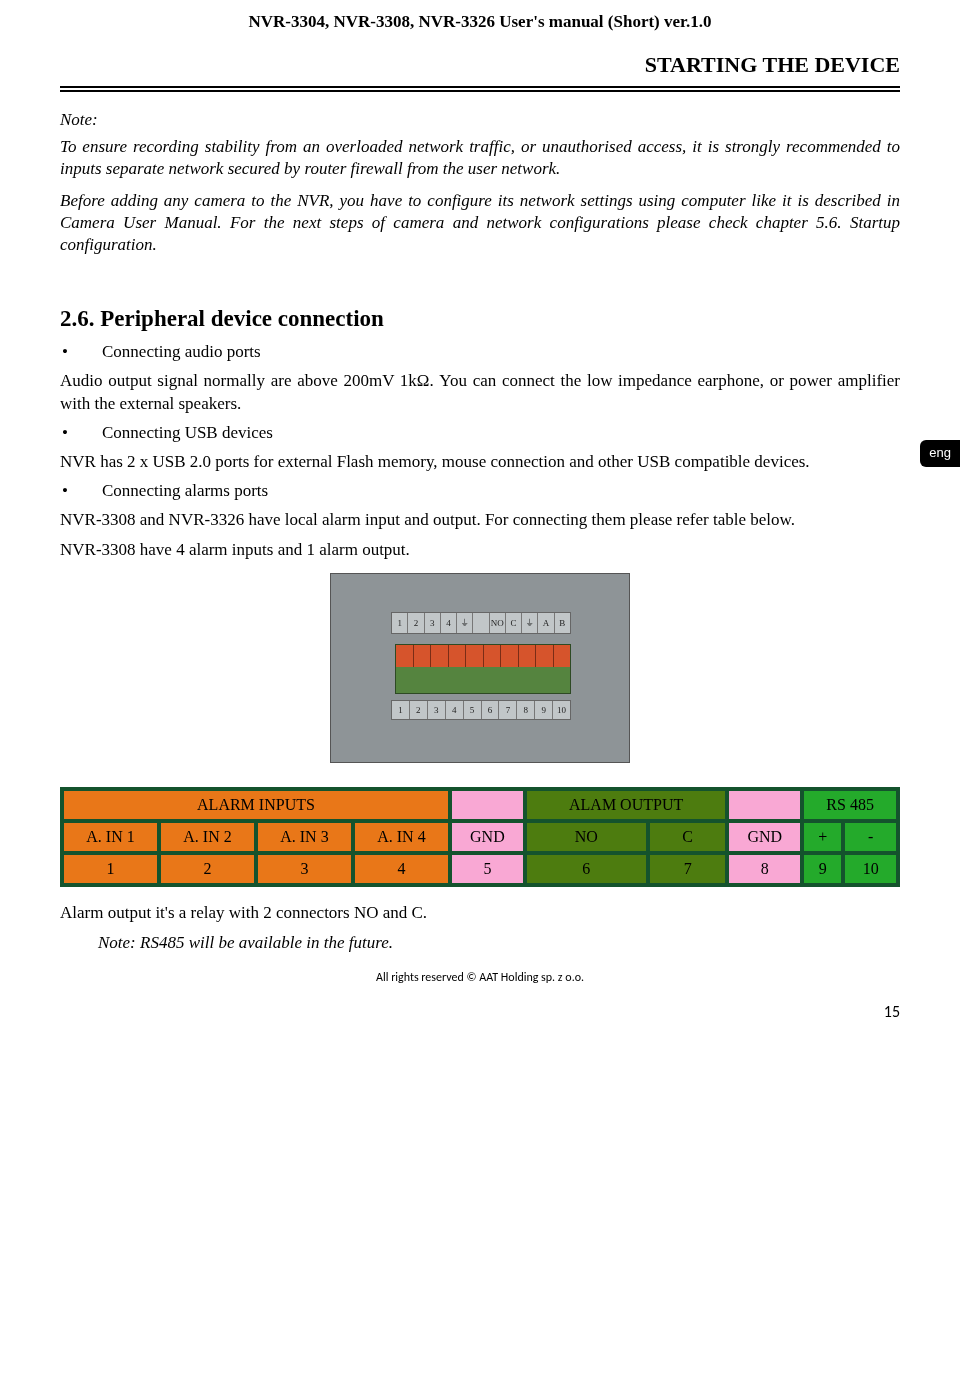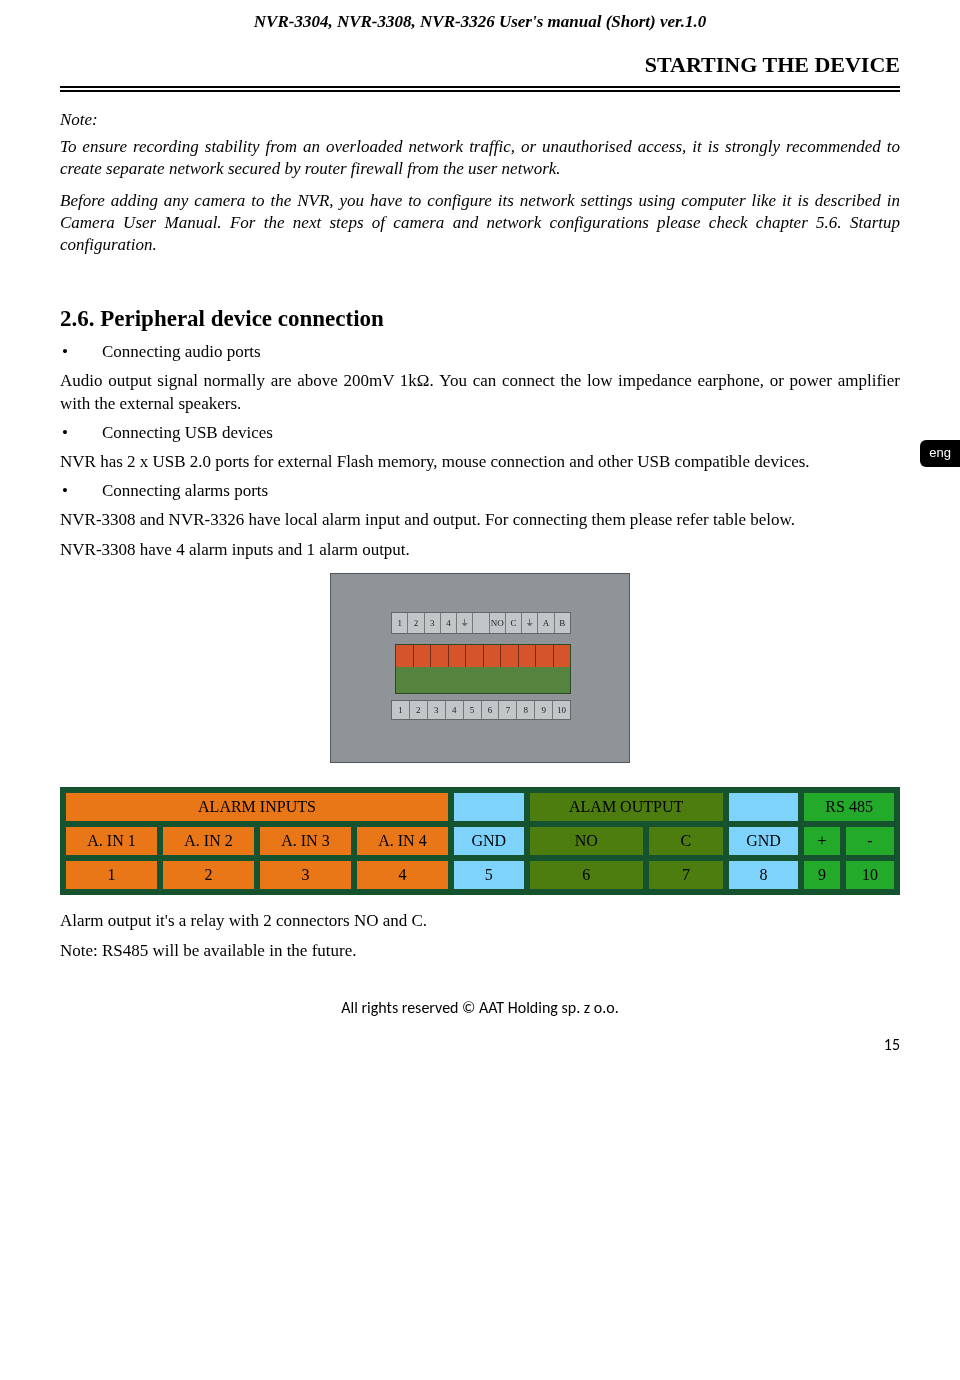--- a/index.html
+++ b/index.html
@@ -10,21 +10,20 @@
     margin: 0 auto;
     color: #000;
     padding: 0 0 20px 0;
   }
   .page {
     padding: 12px 60px 0 60px;
     position: relative;
   }
   .doc-header {
     text-align: center;
-    font-style: italic;
     font-weight: bold;
     font-size: 17px;
     margin-bottom: 20px;
   }
   .chapter-title {
     text-align: right;
     font-weight: bold;
     font-family: Georgia, "Times New Roman", serif;
     font-size: 22px;
     margin: 10px 0 8px 0;
@@ -126,55 +125,55 @@
   .hw-strip-bot span{flex:1;font-size:9px;text-align:center;line-height:18px;color:#222;border-right:1px solid #777;}
   .hw-strip-bot span:last-child{border:none;}
 
   table.conn {
     width: 100%;
     border-collapse: collapse;
     margin: 20px 0 15px 0;
     font-size: 16px;
   }
   table.conn td {
-    border: 6px solid #14532d;
+    border: 4px solid #14532d;
     text-align: center;
     padding: 5px 4px;
     height: 28px;
   }
   .bg-orange { background: #e97718; }
-  .bg-white  { background: #7dd3fc; }
+  .bg-white  { background: #f9a8d4; }
   .bg-yellow { background: #4d7c0f; }
   .bg-green  { background: #24aa2b; }
   .hdr-row td { height: 50px; }
 
-  .footer-note { font-size: 17px; margin-top: 6px; }
+  .footer-note { font-style: italic; font-size: 17px; margin-top: 6px; margin-left: 38px; }
   .footer-rights {
     text-align: center;
     font-family: Calibri, Arial, sans-serif;
-    font-size: 16px;
-    margin-top: 36px;
+    font-size: 12px;
+    margin-top: 16px;
   }
   .page-num {
     text-align: right;
     font-family: Calibri, Arial, sans-serif;
     font-size: 16px;
     margin-top: 18px;
   }
 </style>
 </head>
 <body>
 
 <div class="page">
   <div class="doc-header">NVR-3304, NVR-3308, NVR-3326  User's manual (Short)  ver.1.0</div>
   <div class="chapter-title">STARTING THE DEVICE</div>
   <div class="double-rule"></div>
 
   <div class="note-label">Note:</div>
-  <div class="note-para">To ensure recording stability from an overloaded network traffic, or unauthorised access, it is strongly recommended to create separate network secured by router firewall from the user network.</div>
+  <div class="note-para">To ensure recording stability from an overloaded network traffic, or unauthorised access, it is strongly recommended to inputs separate network secured by router firewall from the user network.</div>
   <div class="note-para">Before adding any camera to the NVR, you have to configure its network settings using computer like it is described in Camera User Manual. For the next steps of camera and network configurations please check chapter 5.6. Startup configuration.</div>
 
   <div class="eng-tab">eng</div>
 
   <div class="section-title">2.6.   Peripheral device connection</div>
 
   <div class="bullet-line">
     <span class="bullet-dot">•</span>
     <span>Connecting audio ports</span>
   </div>

